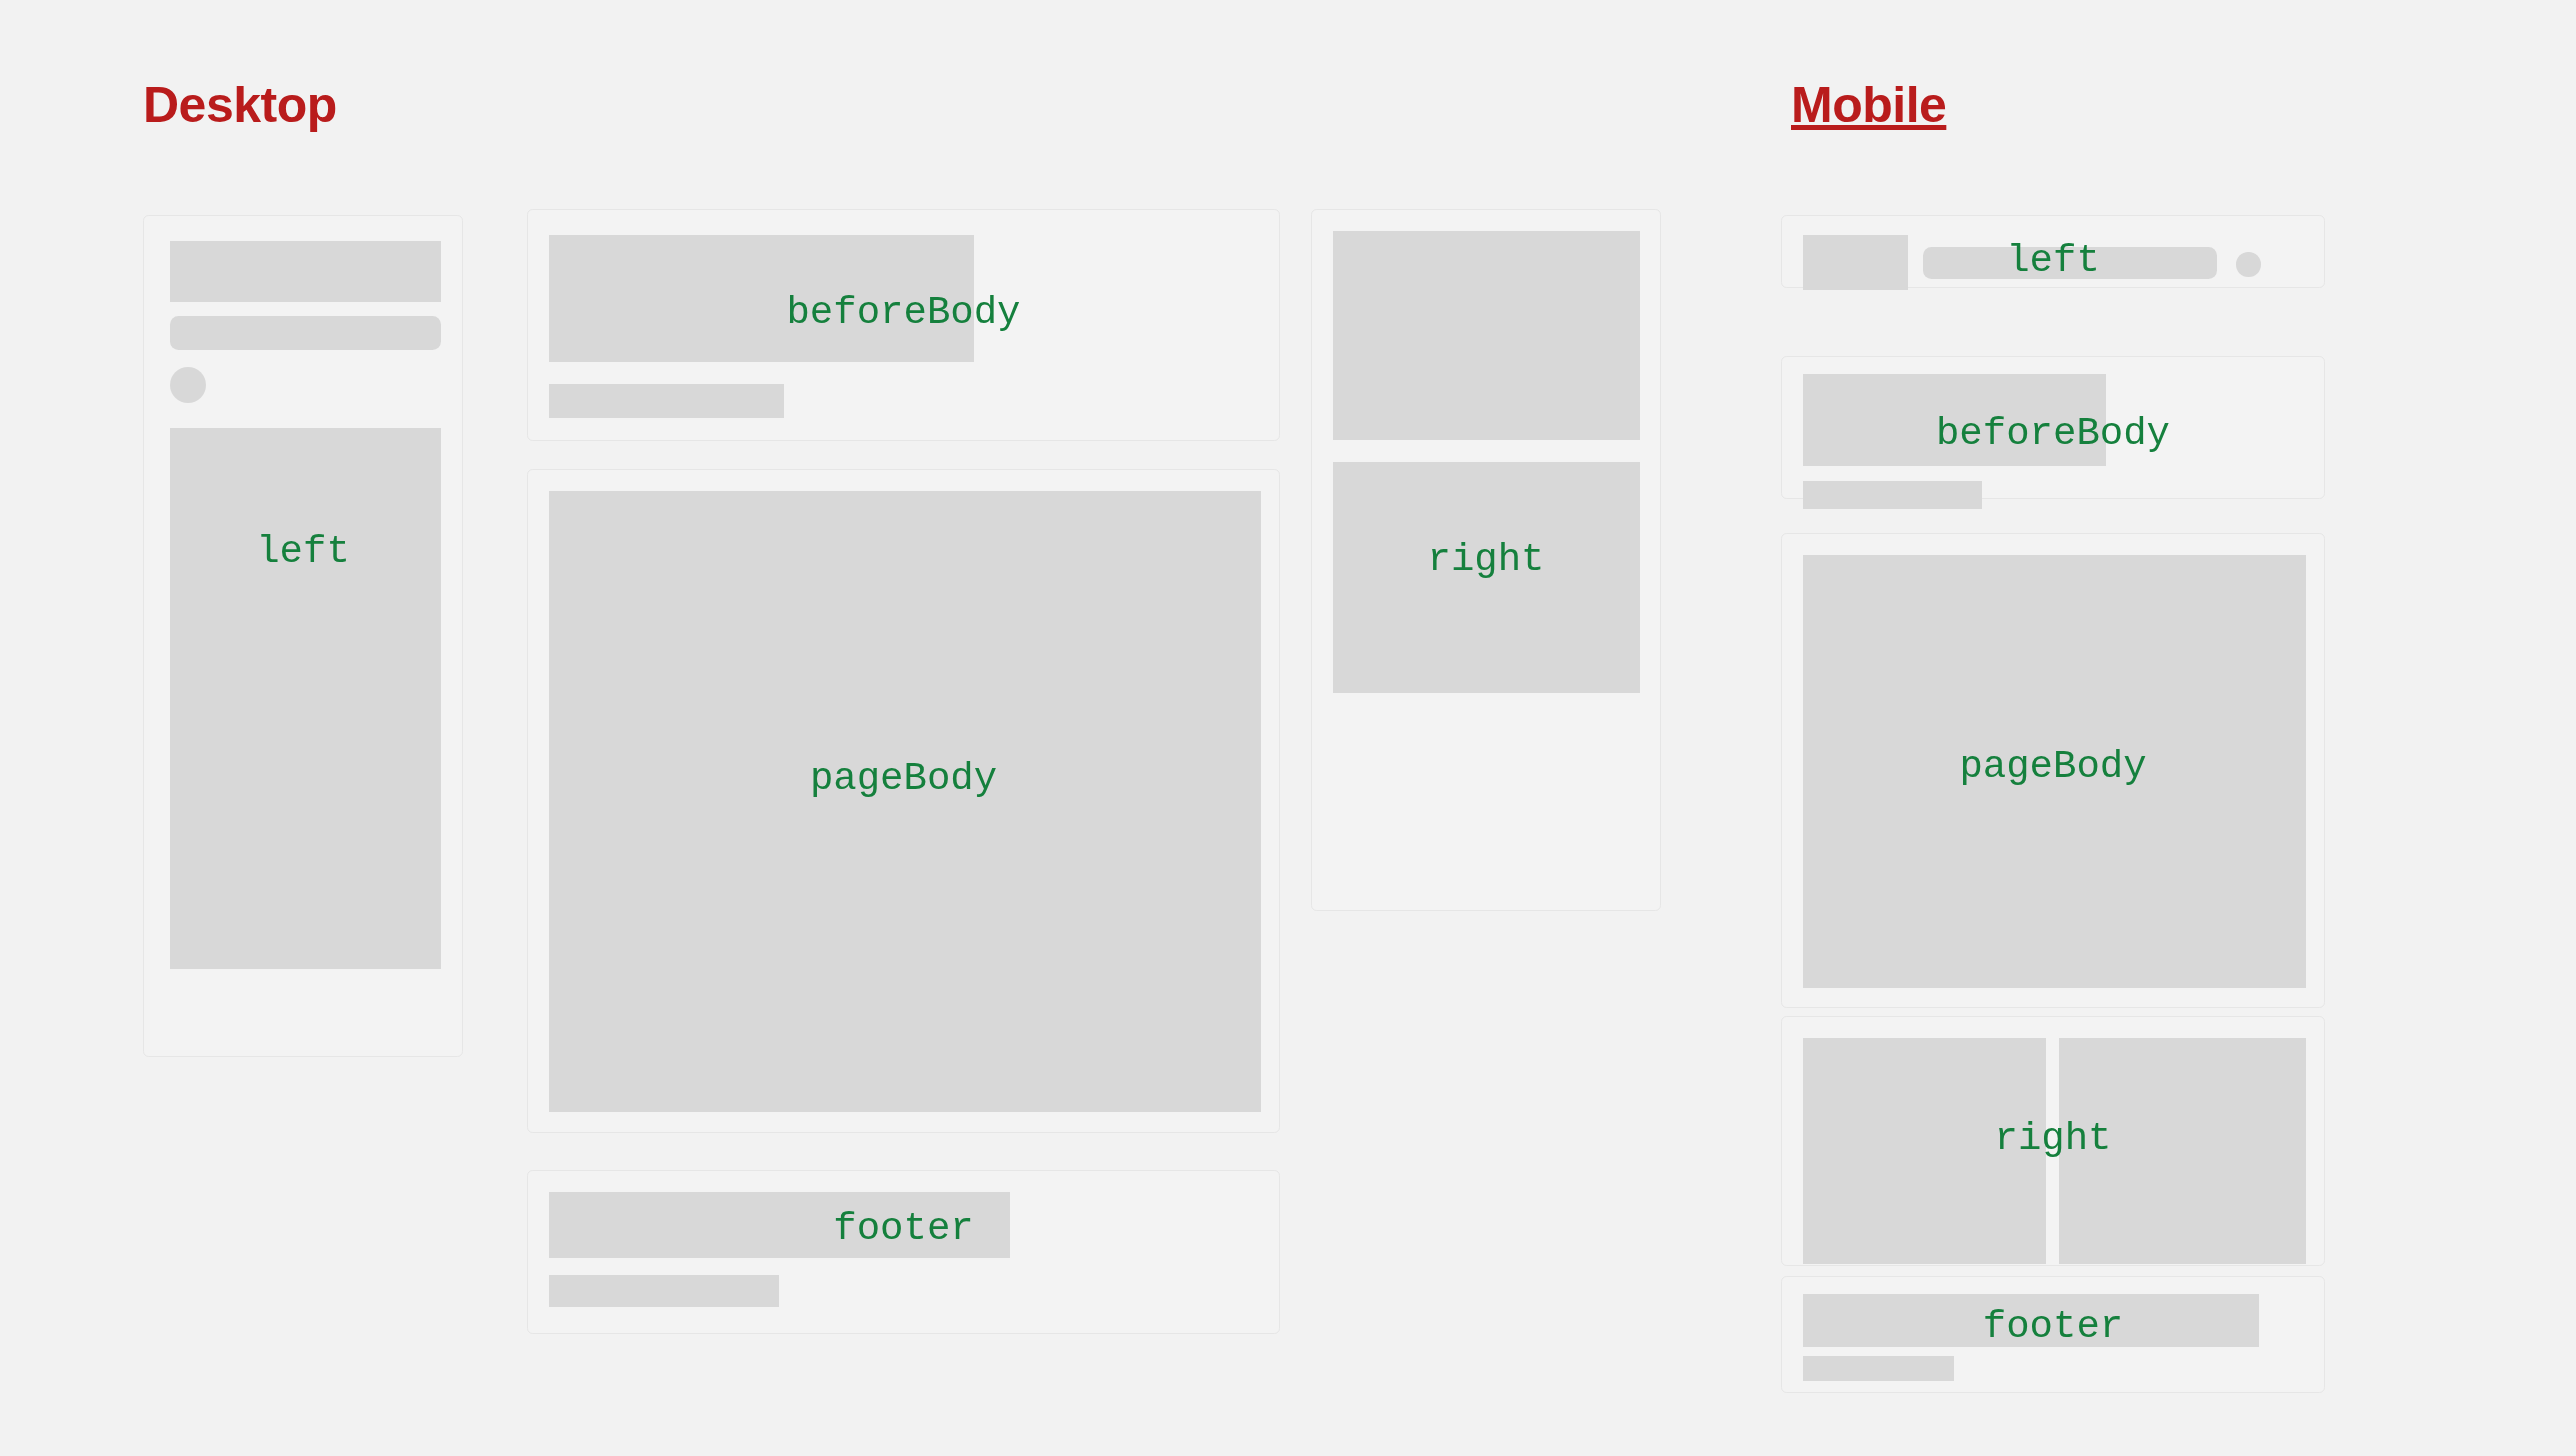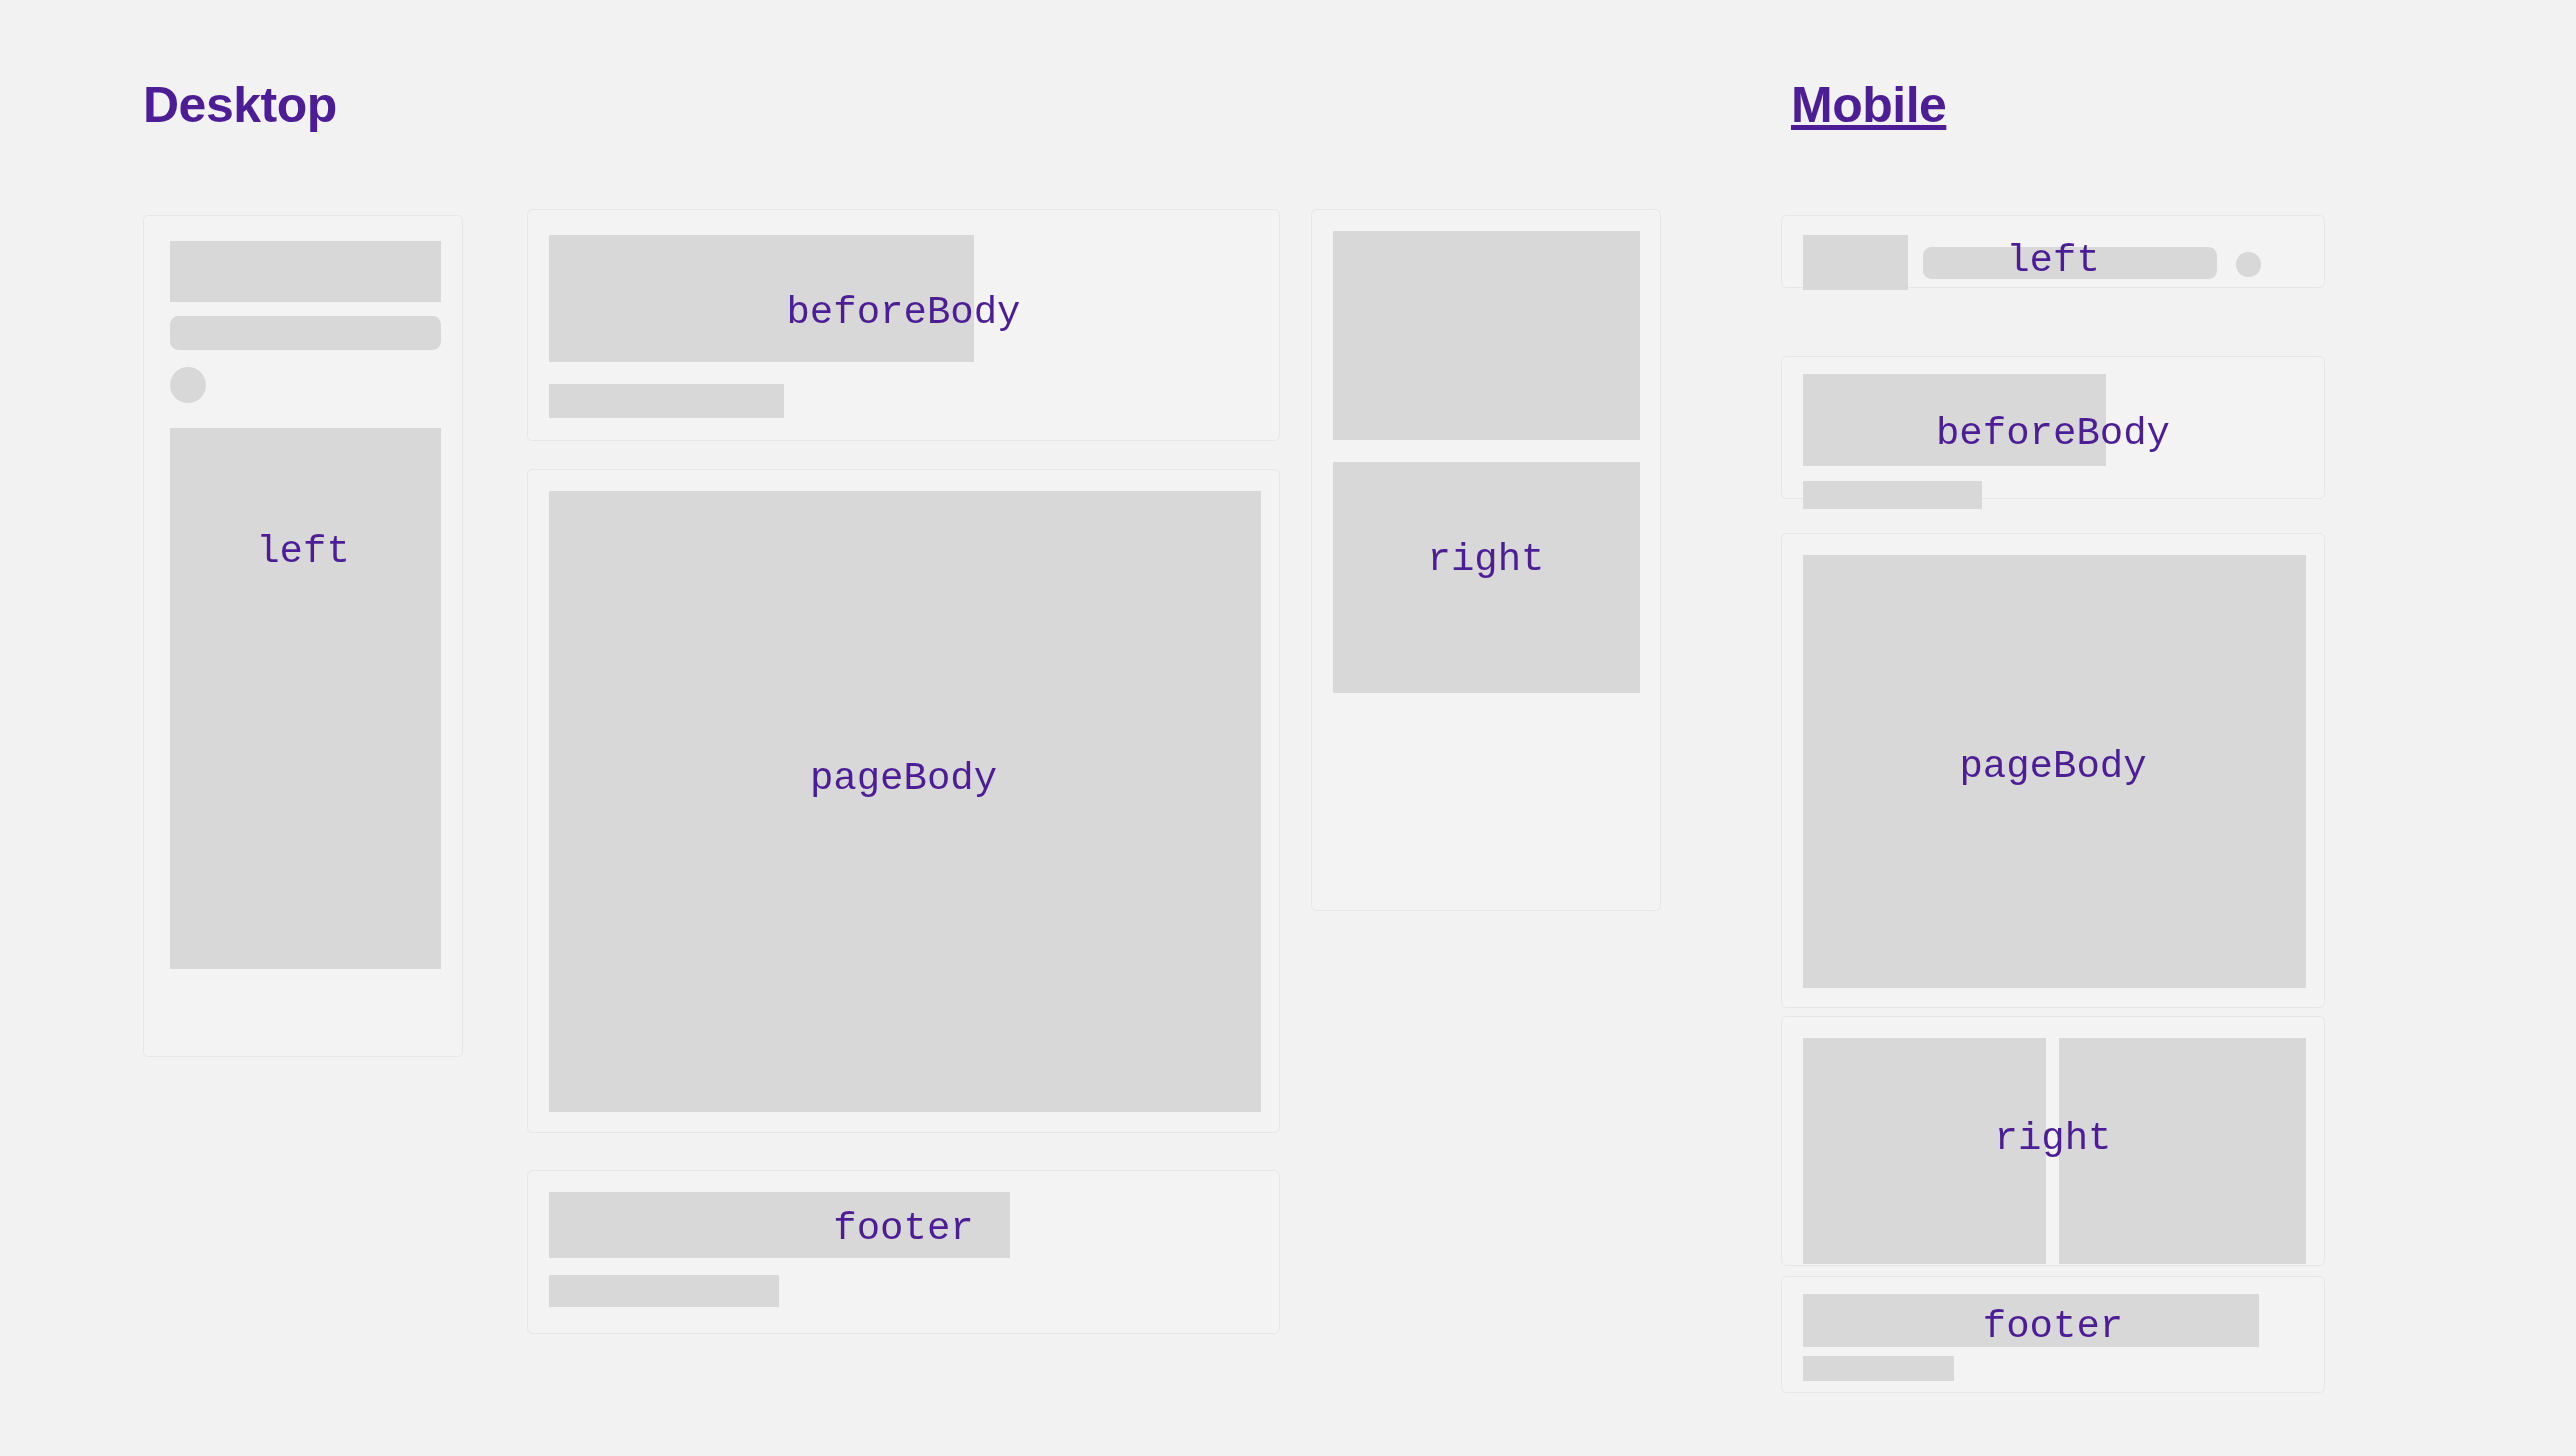--- a/index.html
+++ b/index.html
@@ -13,21 +13,21 @@
     font-family: "Liberation Sans", sans-serif;
     overflow: hidden;
     position: relative;
   }
 
   
   .section-title {
     position: absolute;
     font-size: 50px;
     font-weight: bold;
-    color: #4c1d95;
+    color: #b91c1c;
     letter-spacing: -0.5px;
     line-height: 1;
     white-space: nowrap;
   }
   #title-desktop { left: 143px; top: 80px; }
   #title-mobile  { left: 1791px; top: 80px; text-decoration: underline; }
 
   
   .panel {
     position: absolute;
@@ -38,21 +38,21 @@
   }
 
   
   .region-label {
     position: absolute;
     left: 0;
     right: 0;
     text-align: center;
     font-family: "Liberation Mono", "DejaVu Sans Mono", monospace;
     font-size: 39px;
-    color: #4c1d95;
+    color: #15803d;
     line-height: 1;
     white-space: nowrap;
     pointer-events: none;
     z-index: 5;
   }
 
   
   .blk {
     position: absolute;
     background: #d8d8d8;

